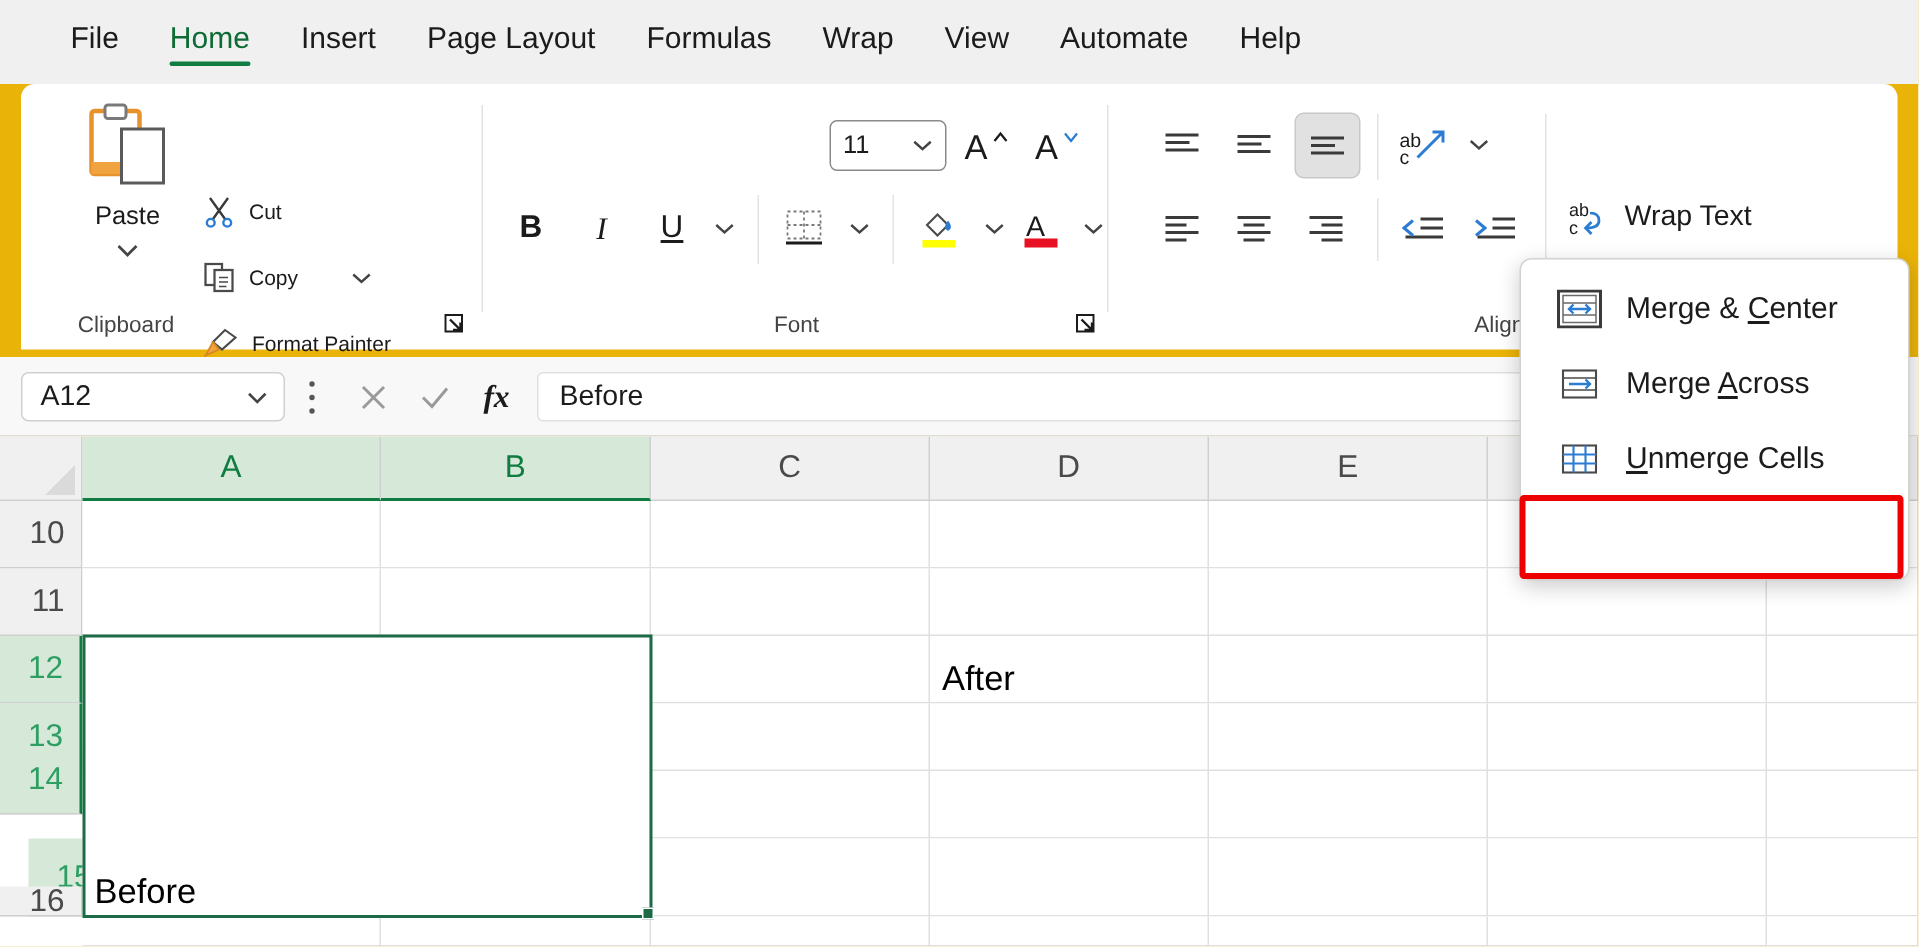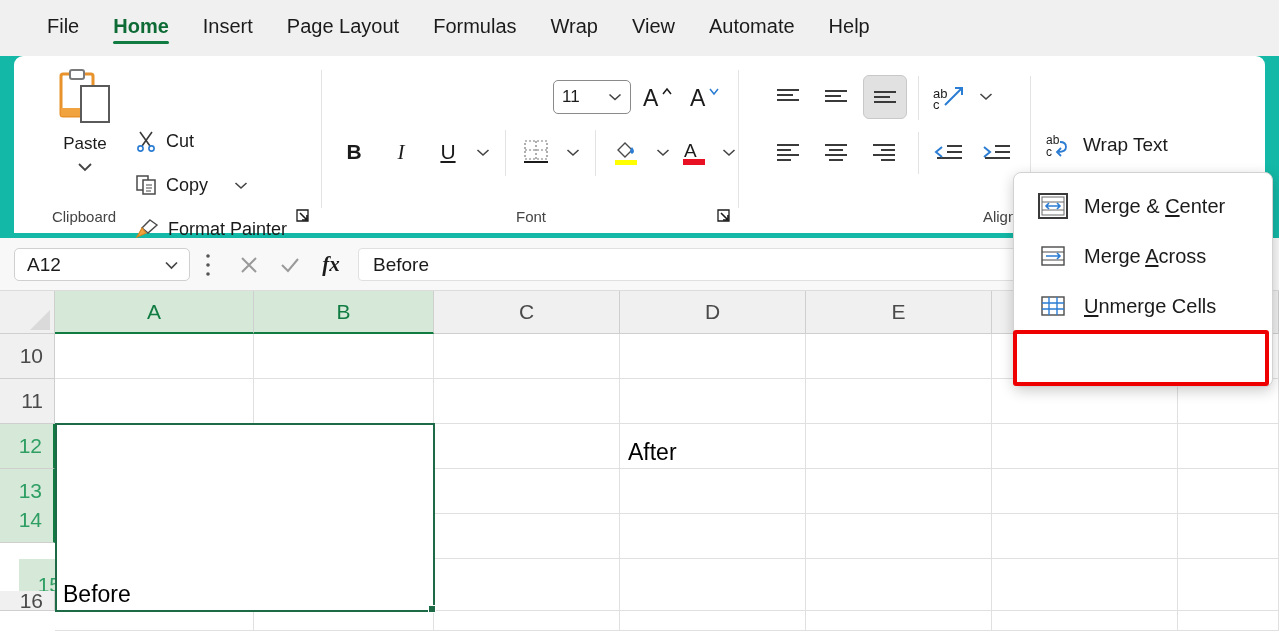--- a/index.html
+++ b/index.html
@@ -2,36 +2,36 @@
 <html><head>
 <meta charset="utf-8">
 <style>
   * { box-sizing: border-box; margin: 0; padding: 0; }
   html, body {
     width: 1279px; height: 631px;
     overflow: hidden;
     font-family: "Liberation Sans", sans-serif;
     background: #ffffff;
   }
-  #app { position: relative; width: 1279px; height: 631px; background: #14b8a6; }
+  #app { position: relative; width: 1279px; height: 631px; background: #eab308; }
 
   
   .tabbar {
     position: absolute; left: 0; top: 0; width: 1279px; height: 56px;
     background: #f0f0f0;
     display: flex; align-items: center;
     padding-left: 30px; gap: 0px;
   }
   .tab {
     position: relative;
     font-size: 20px; color: #1b1b1b;
     padding: 6px 17px 10px 17px;
     white-space: nowrap; cursor: default;
   }
-  .tab.active { color: #0e6b35; font-weight: 700; }
+  .tab.active { color: #0e6b35; font-weight: 400; }
   .tab.active::after {
     content: ""; position: absolute;
     left: 17px; right: 17px; bottom: 4px; height: 3px;
     background: #107c41; border-radius: 2px;
   }
 
   
   .ribbon {
     position: absolute; left: 14px; top: 56px;
     width: 1251px; height: 177px;
@@ -55,21 +55,21 @@
   #g-clipboard { left: 0; width: 308px; }
   .paste-btn {
     position: absolute; left: 30px; top: 12px; width: 82px; height: 116px;
     display: flex; flex-direction: column; align-items: center; cursor: pointer;
     border-radius: 4px;
   }
   .paste-label { font-size: 17px; color: #1b1b1b; margin-top: 4px; }
   .cmd {
     position: absolute; display: flex; align-items: center; gap: 9px;
     height: 30px; padding: 0 6px; border-radius: 4px; cursor: pointer;
-    font-size: 18px; color: #1b1b1b; white-space: nowrap;
+    font-size: 14px; color: #1b1b1b; white-space: nowrap;
   }
 
   
   #g-font { left: 309px; width: 416px; }
   .combo {
     position: absolute; background: #fff; border: 1px solid #8a8a8a;
     border-radius: 5px; display: flex; align-items: center;
     font-size: 17px; color: #1b1b1b; padding-left: 8px; cursor: text;
   }
   .combo .chev { position: absolute; right: 8px; top: 50%; transform: translateY(-50%); }

